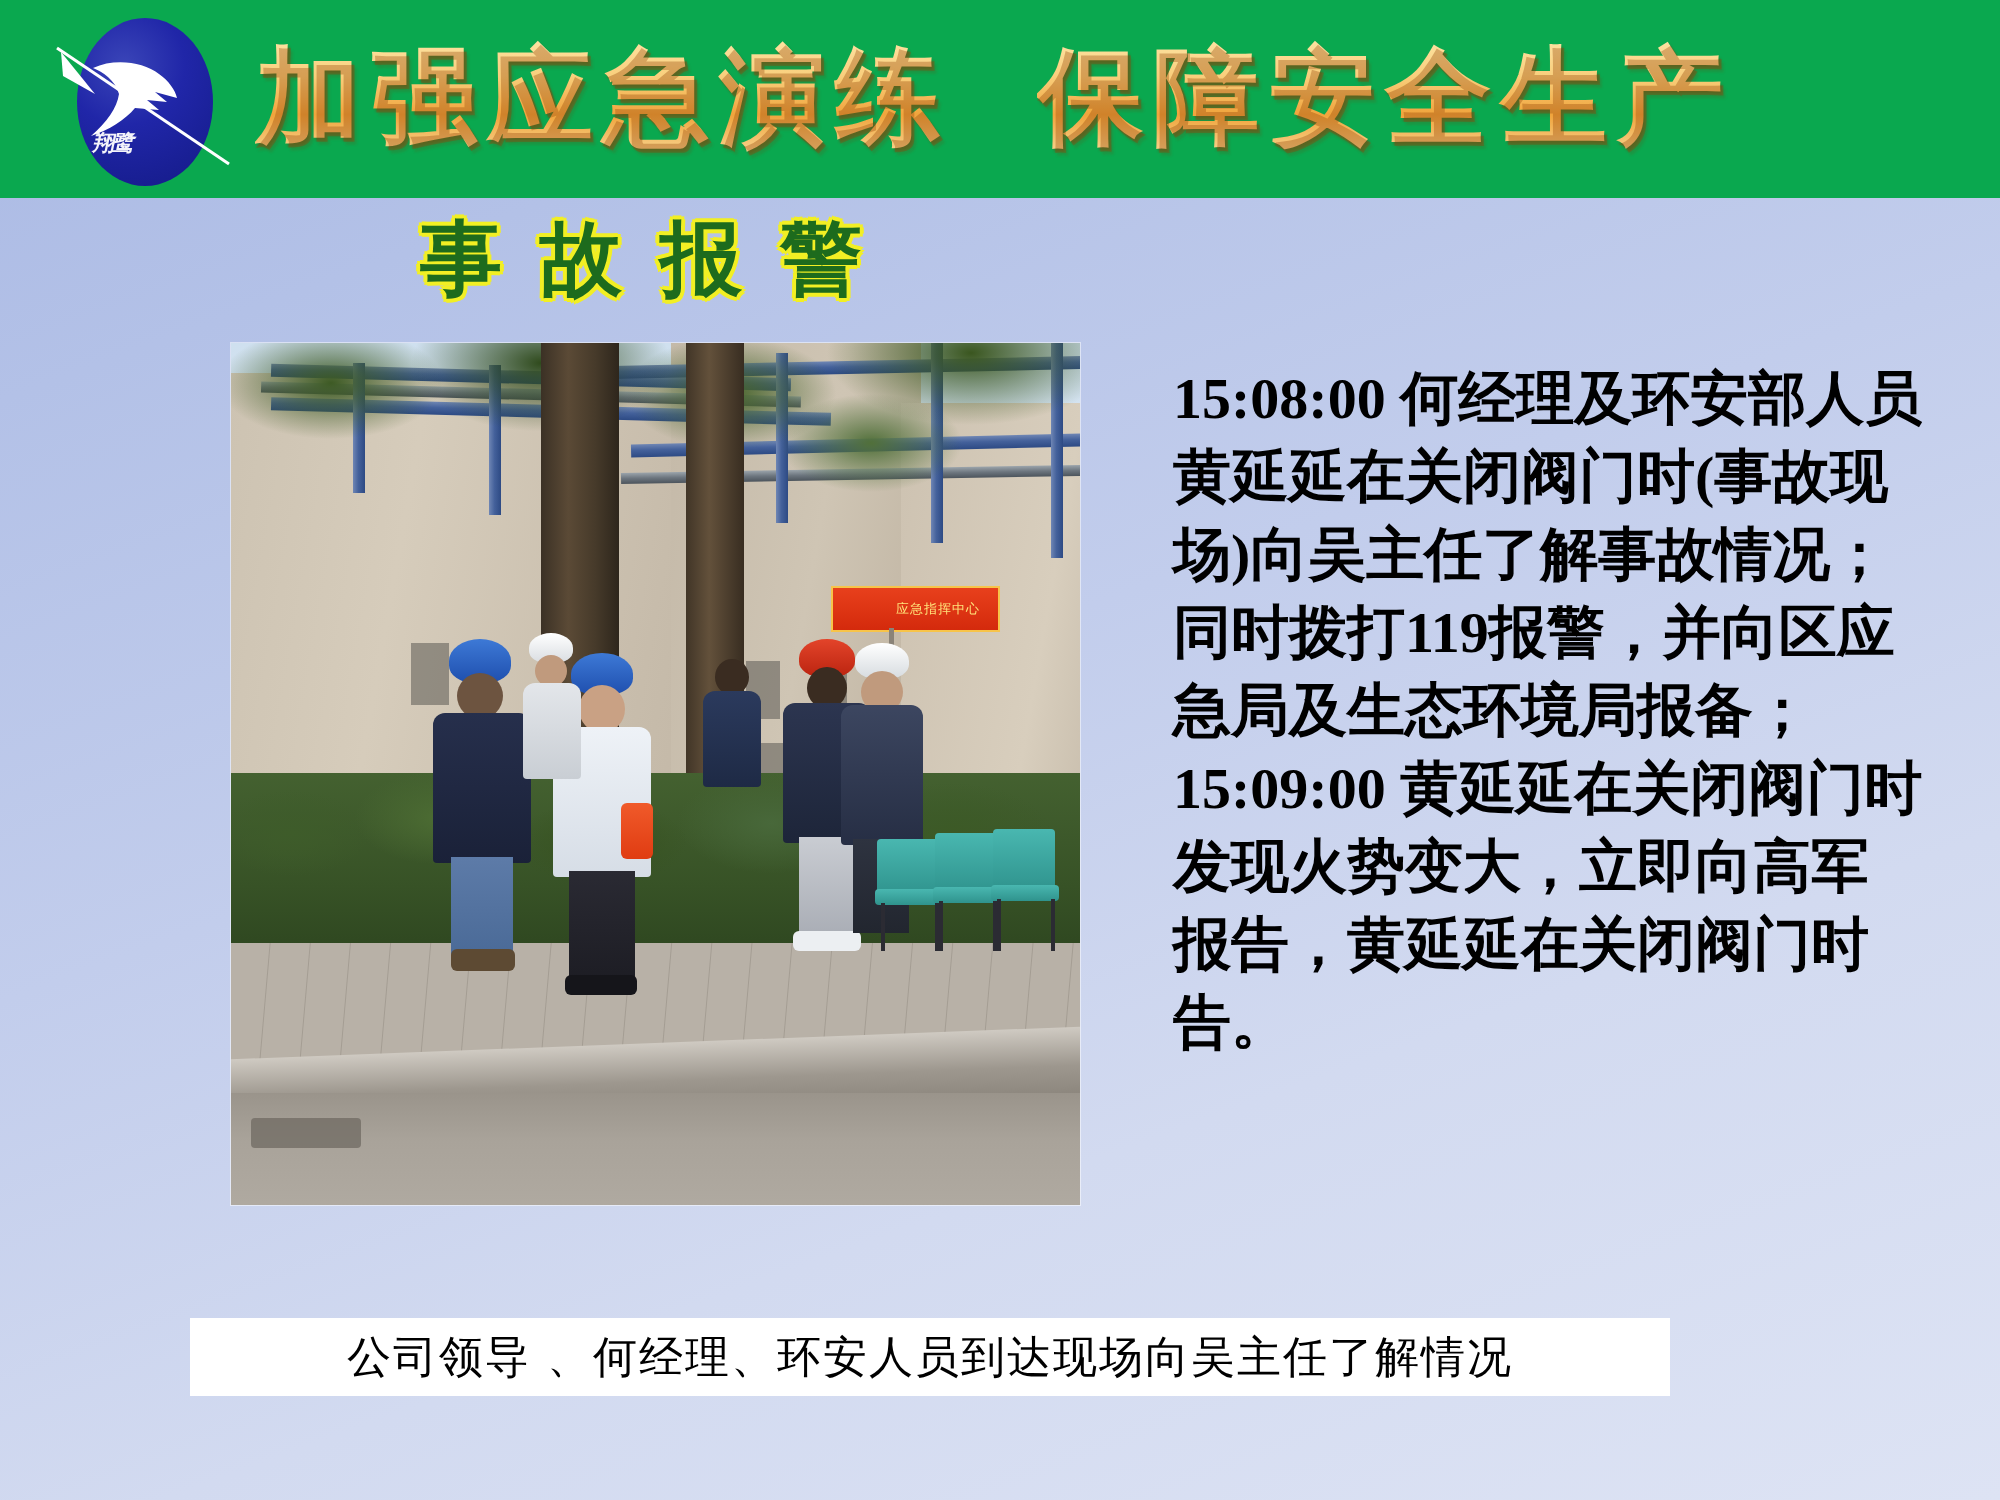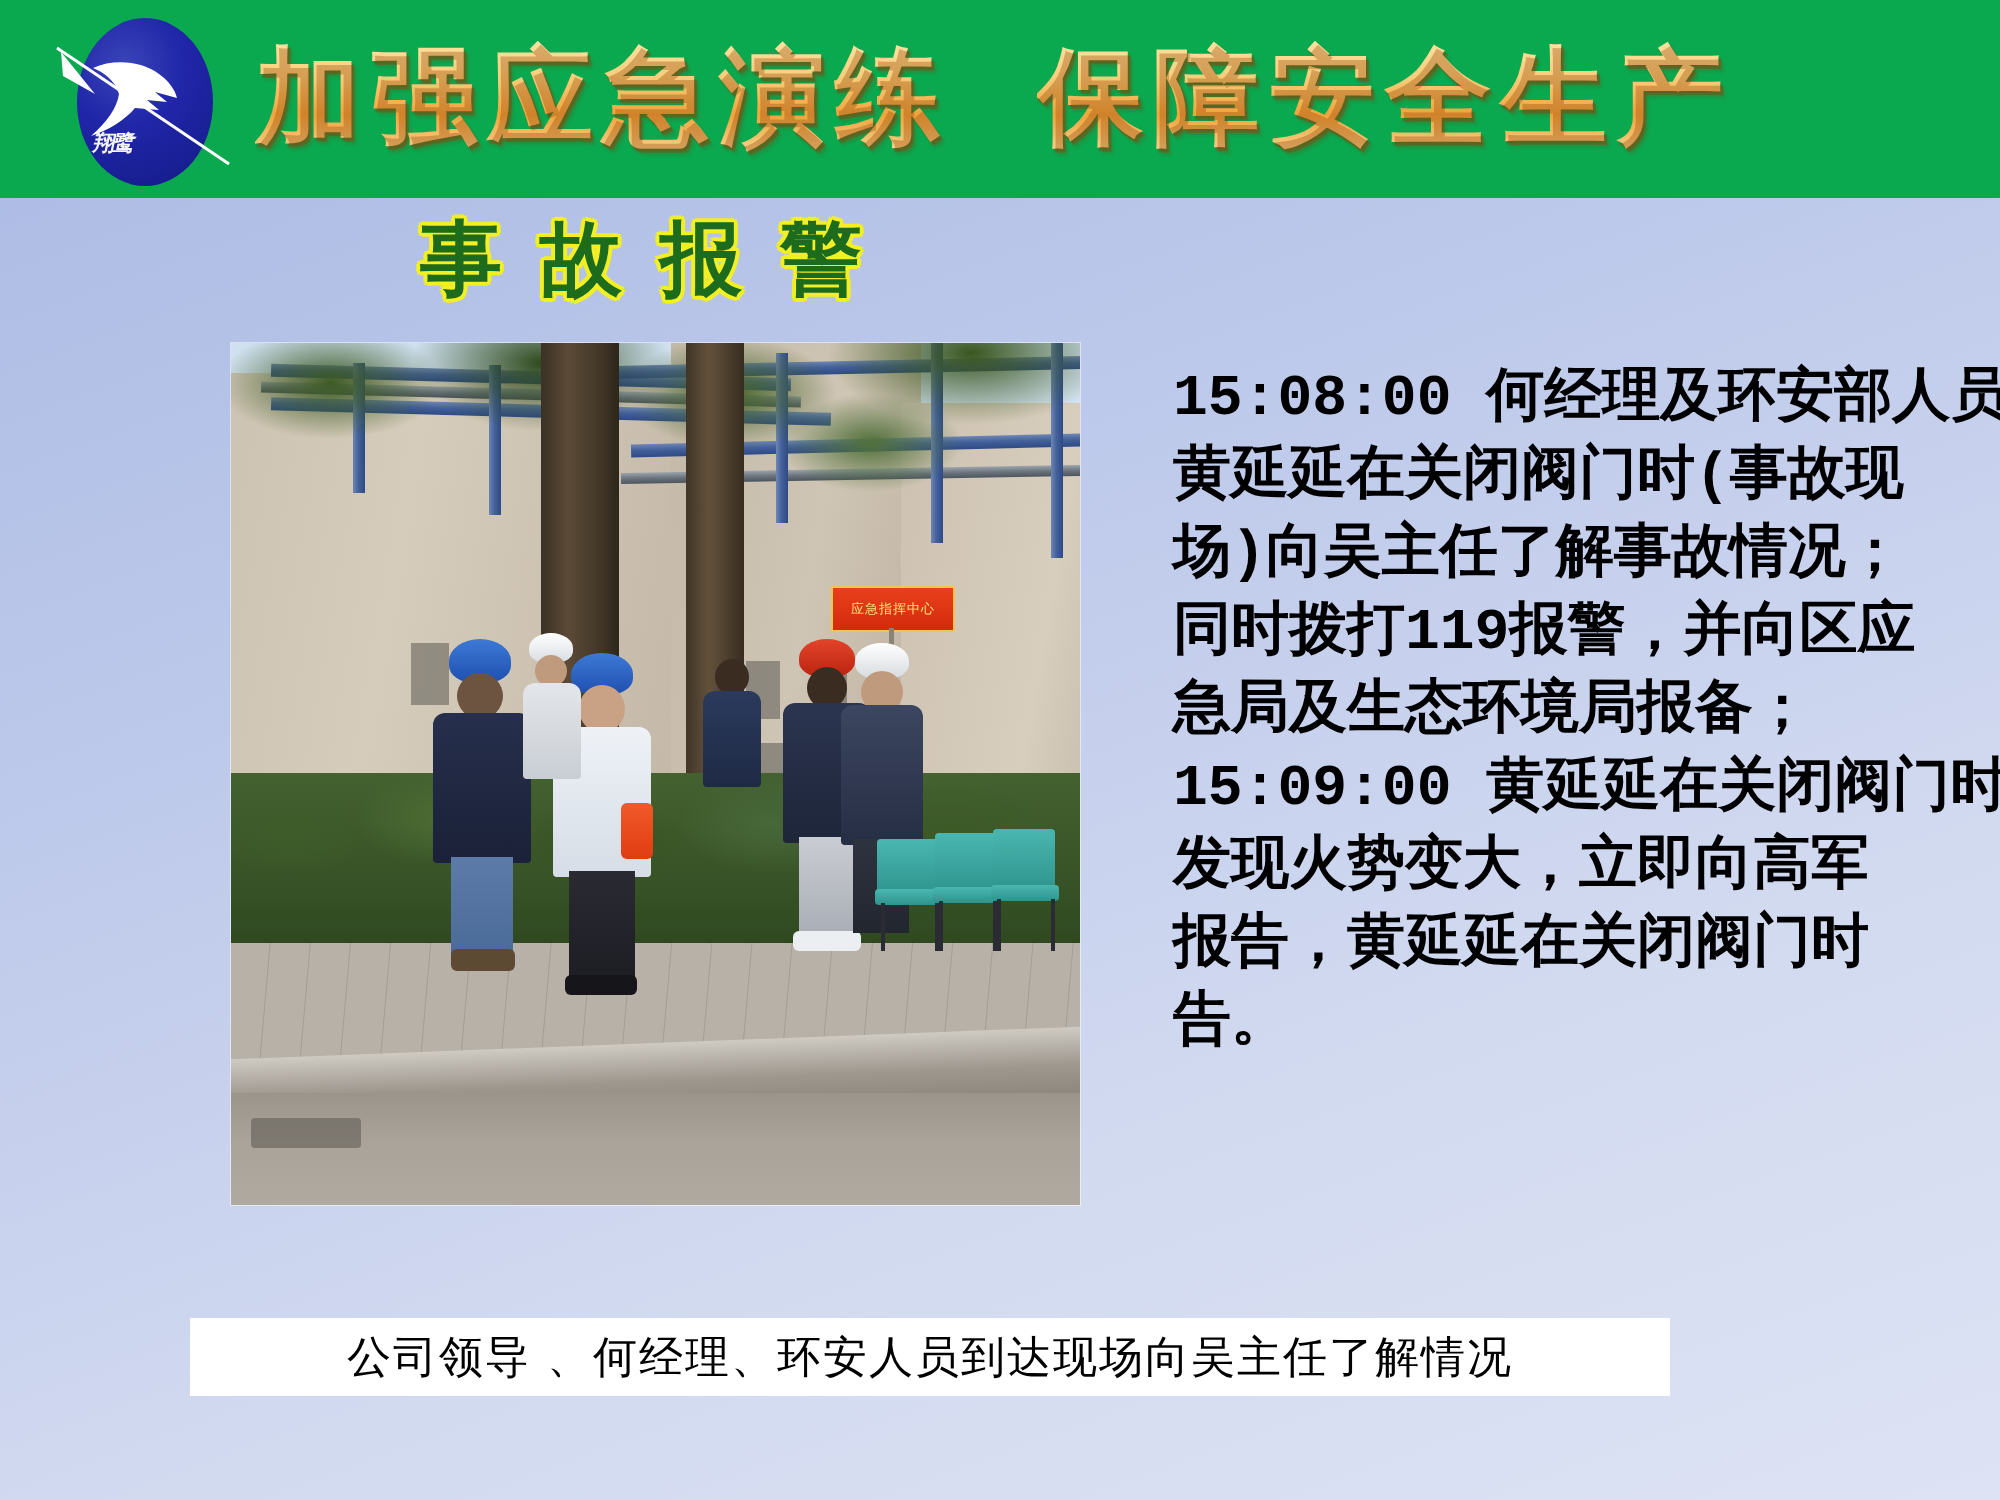--- a/index.html
+++ b/index.html
@@ -191,20 +191,21 @@
   .ph-sign {
     position: absolute; left: 600px; top: 243px; width: 120px; height: 42px;
     background: linear-gradient(180deg,#e8401c 0%, #d42a0c 100%);
     border: 2px solid #f7c44a;
     color: #ffe27a;
     font-size: 13px;
     font-family: "DejaVu Sans", sans-serif;
     display: flex; align-items: center; justify-content: center;
     letter-spacing: 1px;
     white-space: nowrap;
+    padding-left: 45px;
   }
   .ph-sign-pole {
     position: absolute; left: 658px; top: 285px; width: 5px; height: 200px;
     background: #8a8378;
   }
   .person { position: absolute; }
   .p-head { position:absolute; border-radius:50%; }
   .p-helmet { position:absolute; border-radius: 50% 50% 40% 40%; }
   .p-body { position:absolute; border-radius: 12px 12px 4px 4px; }
   .p-legs { position:absolute; }
@@ -213,21 +214,21 @@
     background: linear-gradient(180deg,#49b7b0 0%, #2f938d 100%);
     border-radius: 4px;
   }
   .ph-chair-leg { position:absolute; width:4px; background:#2b2b33; }
 
   
   .body-text {
     position: absolute;
     left: 1173px; top: 360px;
     width: 800px;
-    font-family: Liberation Mono, monospace;
+    font-family: Liberation Serif, serif;
     font-size: 58px;
     line-height: 78px;
     font-weight: bold;
     color: #000000;
     letter-spacing: 0px;
   }
   .body-text .ln { display: block; white-space: nowrap; }
 
   
   .caption {

